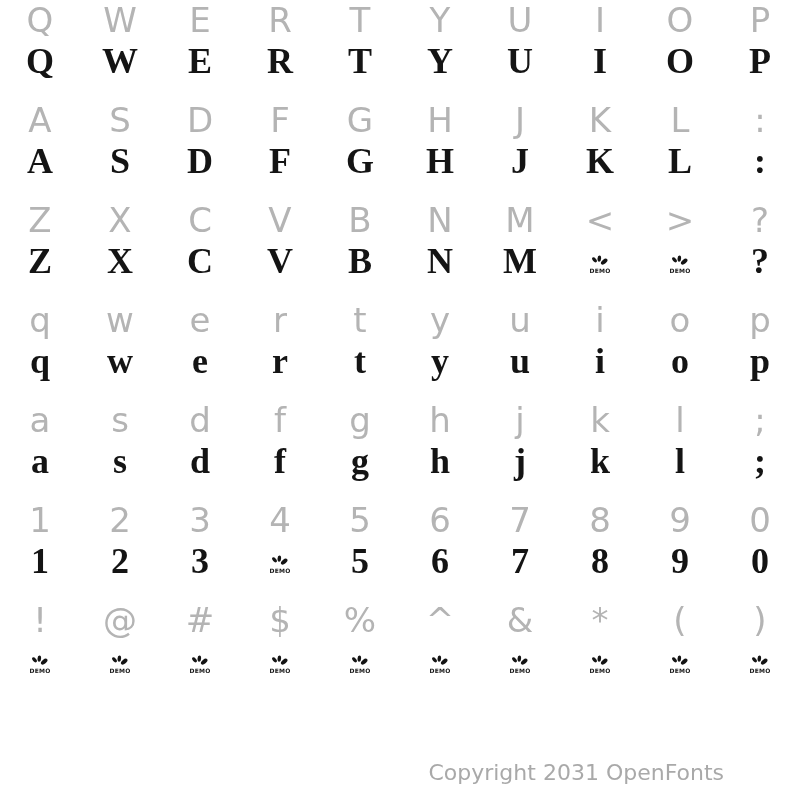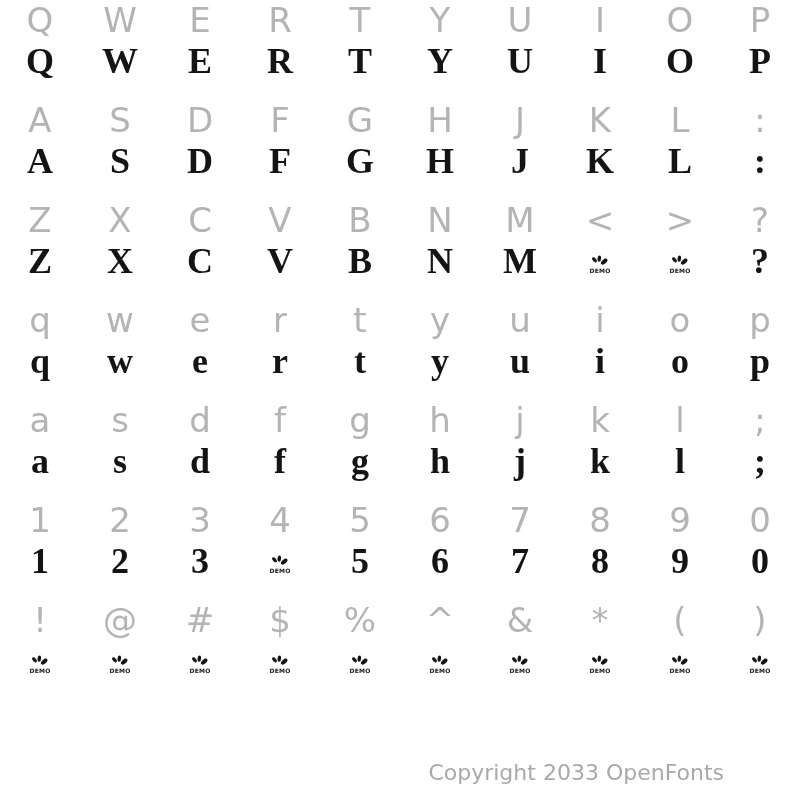--- a/index.html
+++ b/index.html
@@ -371,14 +371,14 @@
         <ellipse cx="4.5" cy="4.8" rx="1.7" ry="3.0" transform="rotate(-42 4.5 4.8)"></ellipse>
         <ellipse cx="9.3" cy="3.6" rx="1.8" ry="3.1" transform="rotate(4 9.3 3.6)"></ellipse>
         <ellipse cx="14.2" cy="6.6" rx="2.1" ry="3.8" transform="rotate(52 14.2 6.6)"></ellipse>
       </g>
     </svg>
     <span class="demo-label">DEMO</span>
   </span></div>
         </div>
       </div>
     </div>
-  <div class="copyright">Copyright 2033 OpenFonts</div>
+  <div class="copyright">Copyright 2031 OpenFonts</div>
 </div>
 
 </body></html>

